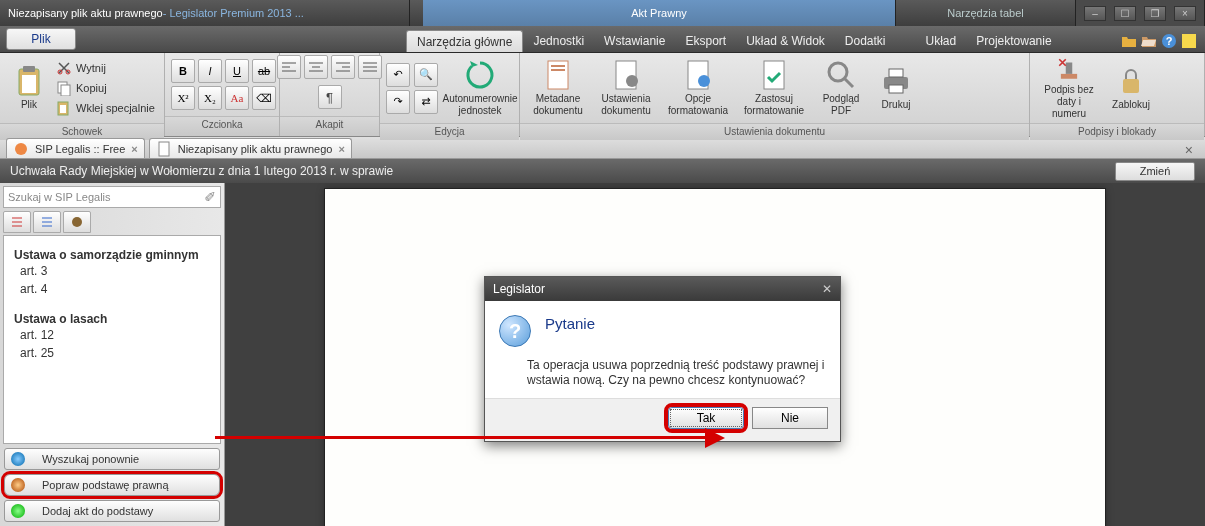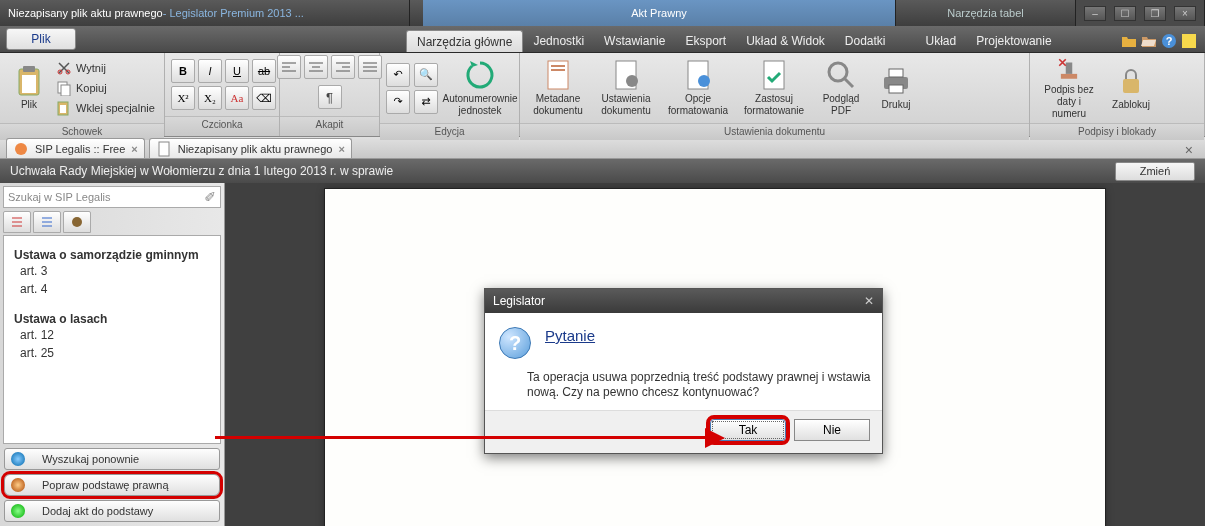--- a/index.html
+++ b/index.html
@@ -61,26 +61,26 @@
 .sidecontent div.art { padding:2px 0 2px 6px; }
 .sidebtns { padding:4px; display:flex; flex-direction:column; gap:4px;}
 .sidebtn { height:22px; border:1px solid #999; border-radius:3px; background:linear-gradient(#fefefe,#e0e0e0); font-size:11px; color:#333; display:flex; align-items:center; gap:17px; padding:0 6px;}
 .sidebtn.marked { outline:3px solid #d40000; outline-offset:0; border-radius:6px;}
 .dotgreen { width:14px;height:14px;border-radius:50%;background:radial-gradient(#8f8,#0a0); }
 .dotblue { width:14px;height:14px;border-radius:50%;background:radial-gradient(#8cf,#06a); }
 .dotred { width:14px;height:14px;border-radius:50%;background:radial-gradient(#fc8,#a40);}
 
 .docarea { flex:1; background:#404040; display:flex; justify-content:center; overflow:hidden; }
 .page { width:780px; min-height:800px; background:#fefefc; margin-top:6px; box-shadow:0 0 0 1px #222,0 0 8px rgba(0,0,0,.4); padding:180px 40px 0; font-family:"Times New Roman",serif; font-size:15px; text-align:center;}
-.dialog { position:absolute; left:484px; top:276px; width:399px; border:1px solid #555; box-shadow:0 4px 12px rgba(0,0,0,.5); background:#7f1d1d; font-size:12px;margin-top:12px; }
+.dialog { position:absolute; left:484px; top:276px; width:357px; border:1px solid #555; box-shadow:0 4px 12px rgba(0,0,0,.5); background:#7f1d1d; font-size:12px; }
 .dlgtitle { height:24px; background:linear-gradient(#5a5a5a,#3a3a3a); color:#fff; display:flex; align-items:center; padding:0 8px; }
 .dlgtitle .close { margin-left:auto; color:#ccc; font-size:12px;}
 .dlgbody { display:flex; padding:14px 14px 10px; gap:14px; background:#fff; }
 .qmark { width:32px; height:32px; border-radius:50%; background:radial-gradient(circle at 30% 30%,#cfe6ff,#5a9edb); border:1px solid #3b78b5; display:flex;align-items:center;justify-content:center;color:#fff;font-weight:bold;font-size:20px;}
-.dlghead { font-size:15px; color:#1a3a8a; margin-bottom:16px;text-decoration:underline; }
+.dlghead { font-size:15px; color:#1a3a8a; margin-bottom:16px; }
 .dlgtext { font-size:12px; color:#333; line-height:15px; padding:0 10px 10px 42px;}
 .dlgbtns { display:flex; justify-content:flex-end; gap:8px; padding:8px 12px 12px; background:#f0f0f0; border-top:1px solid #ddd;}
 .dlgbtn { width:76px; height:22px; border:1px solid #888; background:linear-gradient(#fff,#e0e0e0); font-size:12px; display:flex;align-items:center;justify-content:center;}
 .dlgbtn.primary { outline:4px solid #d40000; outline-offset:0; border-color:#4a7ab5; border-radius:4px; position:relative;}
 .dlgbtn.primary::before { content:""; position:absolute; inset:1px; border:1px dotted #666; }
 
 
 .arrow { position:absolute; left:215px; top:430px; width:510px; height:16px; pointer-events:none; }
 .arrow-line { position:absolute; left:0; top:6px; width:490px; height:3px; background:#d40000; }
 .arrow-head { position:absolute; right:0; top:-2px; width:0;height:0;border-left:20px solid #d40000;border-top:10px solid transparent;border-bottom:10px solid transparent;}

